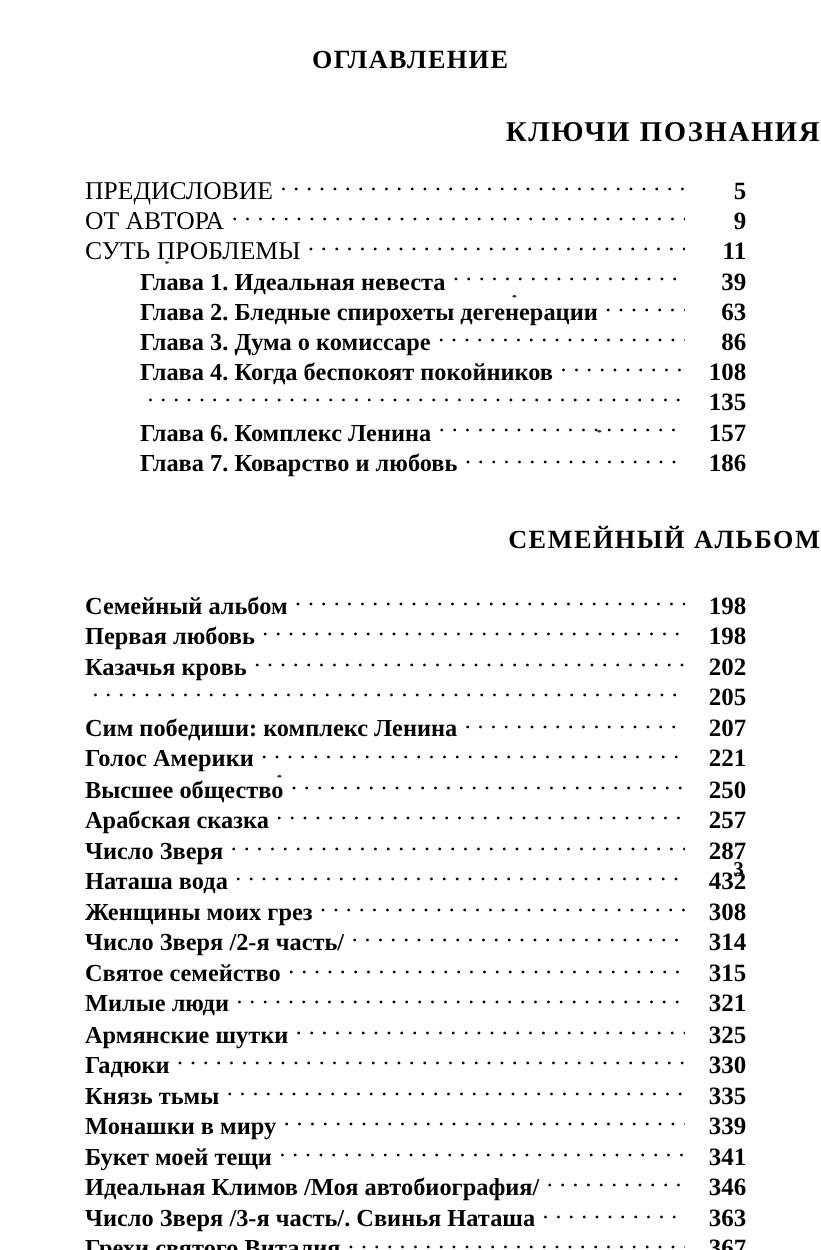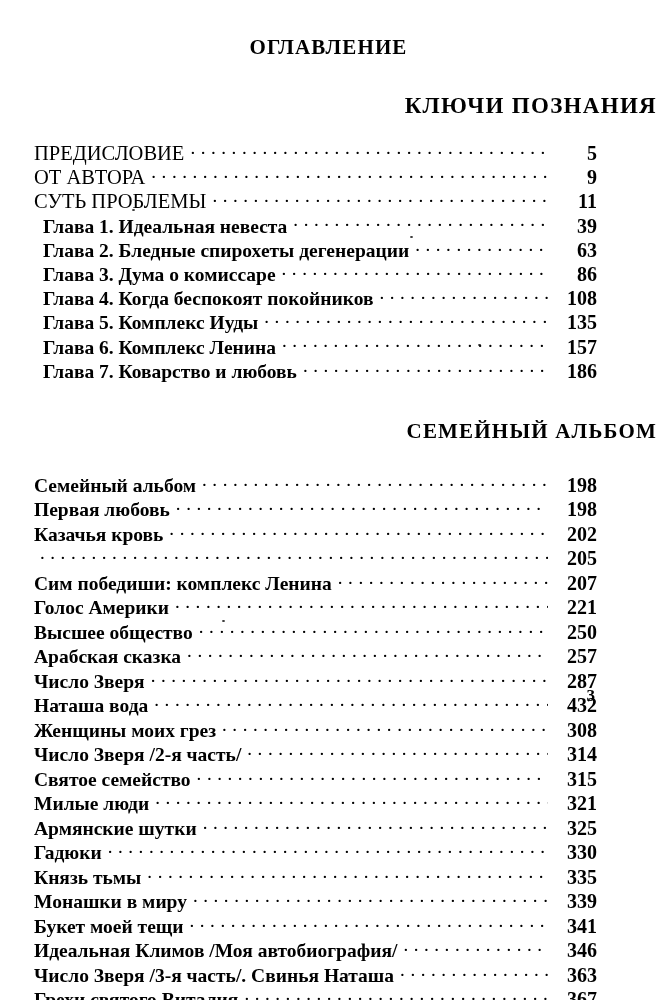--- a/index.html
+++ b/index.html
@@ -61,29 +61,29 @@
     padding-top: 26px;
   }
   .toc-block.second {
     padding-top: 33px;
   }
 
   .toc-row {
     display: flex;
     align-items: baseline;
     box-sizing: border-box;
-    padding-left: 34px;
+    padding-left: 68px;
     padding-right: 60px;
     white-space: nowrap;
   }
   .toc-block.first .toc-row { height: 24.2px; }
   .toc-block.second .toc-row { height: 24.5px; }
 
   .toc-row.indent {
-    padding-left: 43px;
+    padding-left: 112px;
   }
 
   .toc-label {
     font-size: 20px;
     line-height: 1;
     flex: 0 0 auto;
   }
   .toc-row.upper .toc-label {
     font-weight: normal;
     font-size: 20.5px;
@@ -185,21 +185,20 @@
         <span class="toc-label">Глава 3. Дума о комиссаре</span>
         <span class="leader"></span>
         <span class="toc-page">86</span>
       </li>
       <li class="toc-row indent">
         <span class="toc-label">Глава 4.  Когда беспокоят покойников</span>
         <span class="leader"></span>
         <span class="toc-page">108</span>
       </li>
       <li class="toc-row indent">
-        <span class="toc-label">Глава 5. Комплекс Иуды</span>
         <span class="leader"></span>
         <span class="toc-page">135</span>
       </li>
       <li class="toc-row indent">
         <span class="toc-label">Глава 6. Комплекс Ленина</span>
         <span class="leader"></span>
         <span class="toc-page">157</span>
       </li>
       <li class="toc-row indent">
         <span class="toc-label">Глава 7. Коварство и любовь</span>

